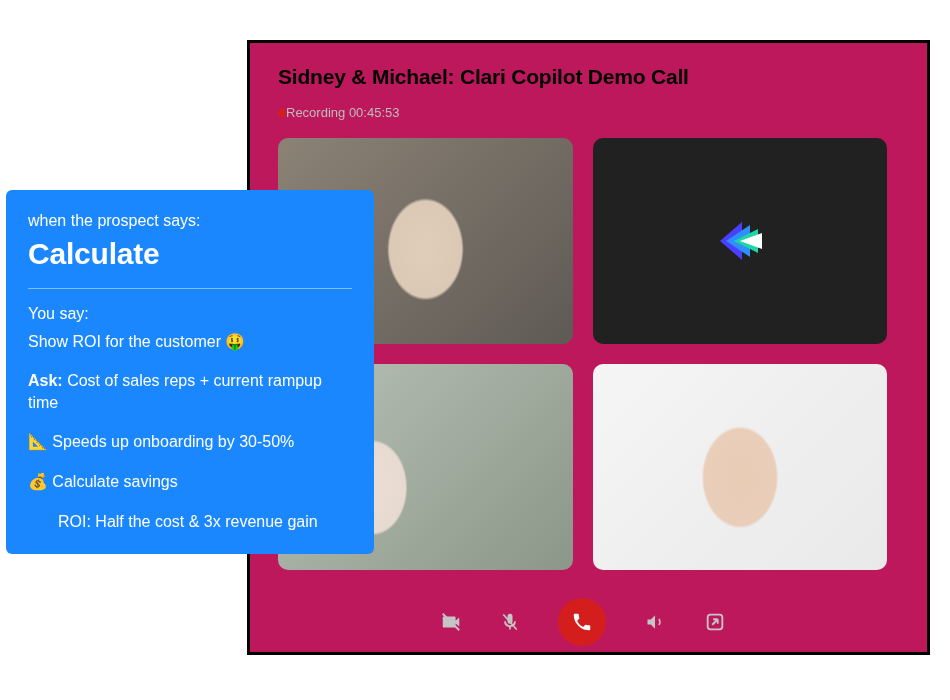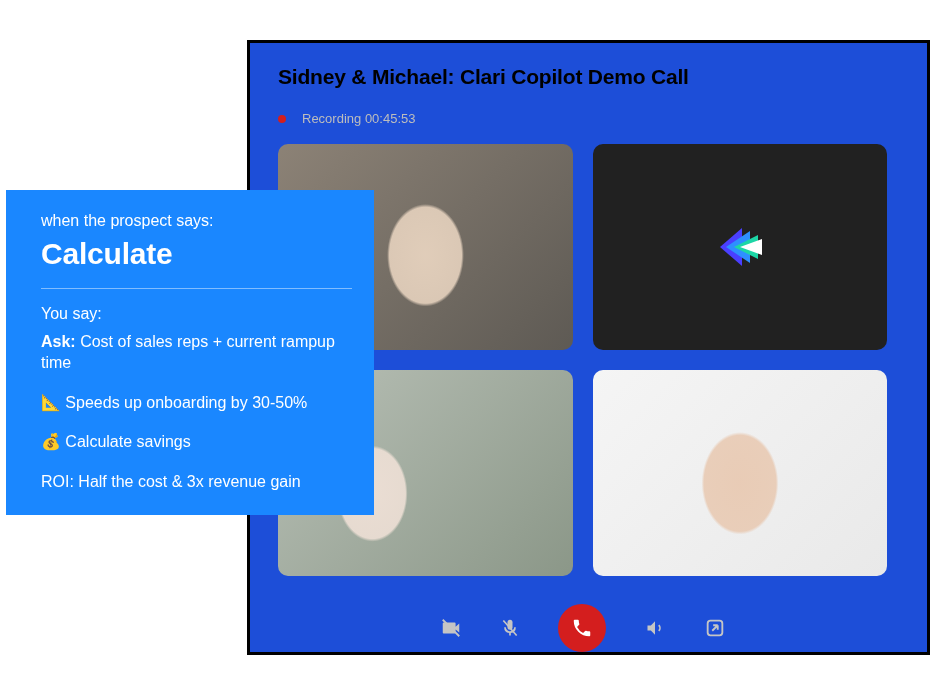--- a/index.html
+++ b/index.html
@@ -11,34 +11,34 @@
       background: #fff;
       overflow: hidden;
     }
     .call-window {
       position: absolute;
       top: 40px;
       left: 247px;
       width: 683px;
       height: 615px;
       border: 3px solid #000;
-      background: #1d4ed8;
+      background: #be185d;
       padding: 22px 40px 18px 28px;
     }
     .call-title {
       font-size: 21px;
       font-weight: 600;
       color: #000;
       letter-spacing: -0.2px;
     }
     .recording-row {
       display: flex;
       align-items: center;
-      gap: 16px;
-      margin-top: 22px;
+      gap: 0;
+      margin-top: 16px;
       margin-bottom: 18px;
     }
     .rec-dot {
       width: 8px;
       height: 8px;
       border-radius: 50%;
       background: #d41e1e;
     }
     .recording-text {
       font-size: 13px;
@@ -119,22 +119,22 @@
       cursor: pointer;
     }
 
     .prompt-card {
       position: absolute;
       top: 190px;
       left: 6px;
       width: 368px;
       background: #1a87ff;
       color: #fff;
-      padding: 20px 22px 22px 35px;
-      border-radius: 0;
+      padding: 20px 22px 22px 22px;
+      border-radius: 6px;
       font-size: 16px;
       line-height: 1.35;
     }
     .prompt-intro {
       font-size: 16px;
     }
     .prompt-keyword {
       font-size: 30px;
       font-weight: 600;
       margin-top: 2px;
@@ -145,21 +145,21 @@
       background: rgba(255,255,255,0.45);
       margin: 14px 0 14px 0;
     }
     .prompt-you-say {
       font-size: 16px;
       margin-bottom: 6px;
     }
     .prompt-line {
       margin-bottom: 18px;
     }
-    .prompt-line:last-child { margin-bottom: 0; }
+    .prompt-line:last-child { margin-bottom: 0; margin-left: 30px; }
     .bold { font-weight: 600; margin-top: 40px; }
 
     svg { display: block; }
 
     .clari-logo {
       position: relative;
       width: 56px;
       height: 44px;
     }
   </style>
@@ -226,20 +226,21 @@
     </div>
   </div>
 </div>
 
 <div class="prompt-card">
   <div class="prompt-intro">when the prospect says:</div>
   <div class="prompt-keyword">Calculate</div>
   <div class="prompt-divider"></div>
   <div class="prompt-you-say">You say:</div>
 
+  <div class="prompt-line">Show ROI for the customer 🤑</div>
 
   <div class="prompt-line">
     <span class="bold">Ask:</span><span> Cost of sales reps + current rampup time</span>
   </div>
 
   <div class="prompt-line">📐 Speeds up onboarding by 30-50%</div>
 
   <div class="prompt-line">💰 Calculate savings</div>
 
   <div class="prompt-line">ROI: Half the cost &amp; 3x revenue gain</div>

